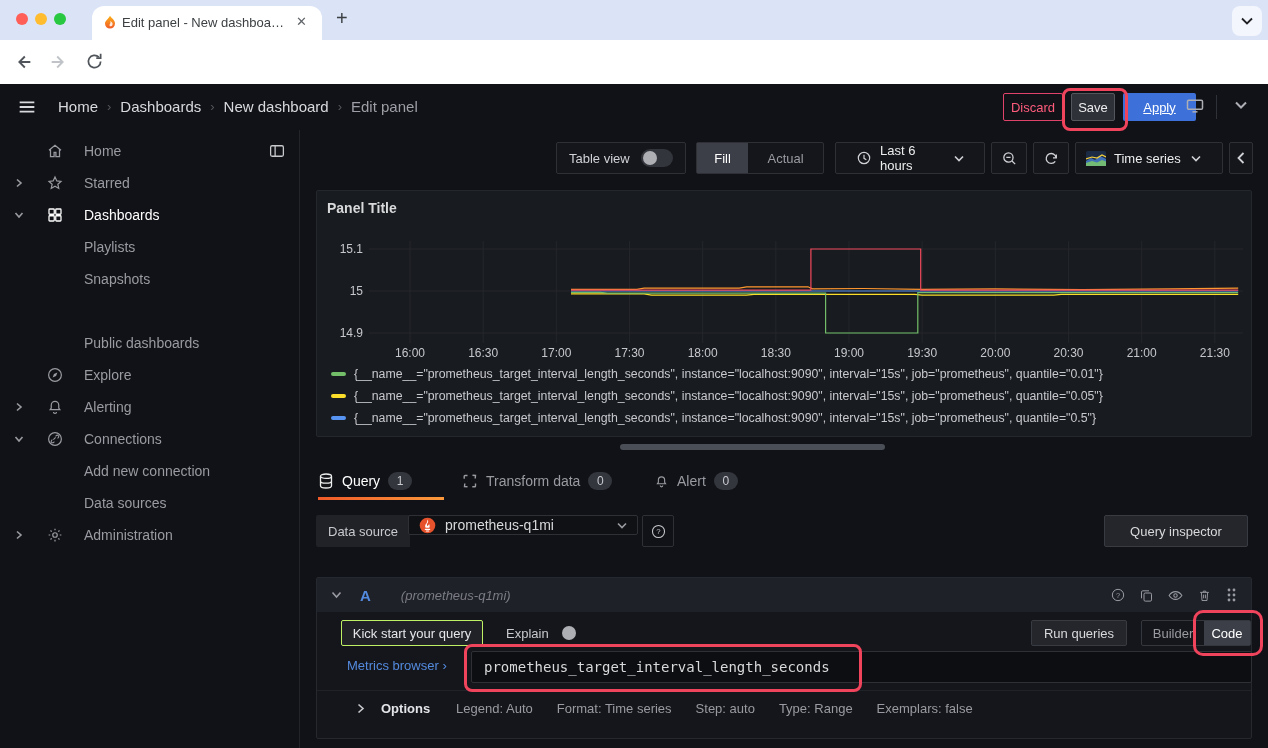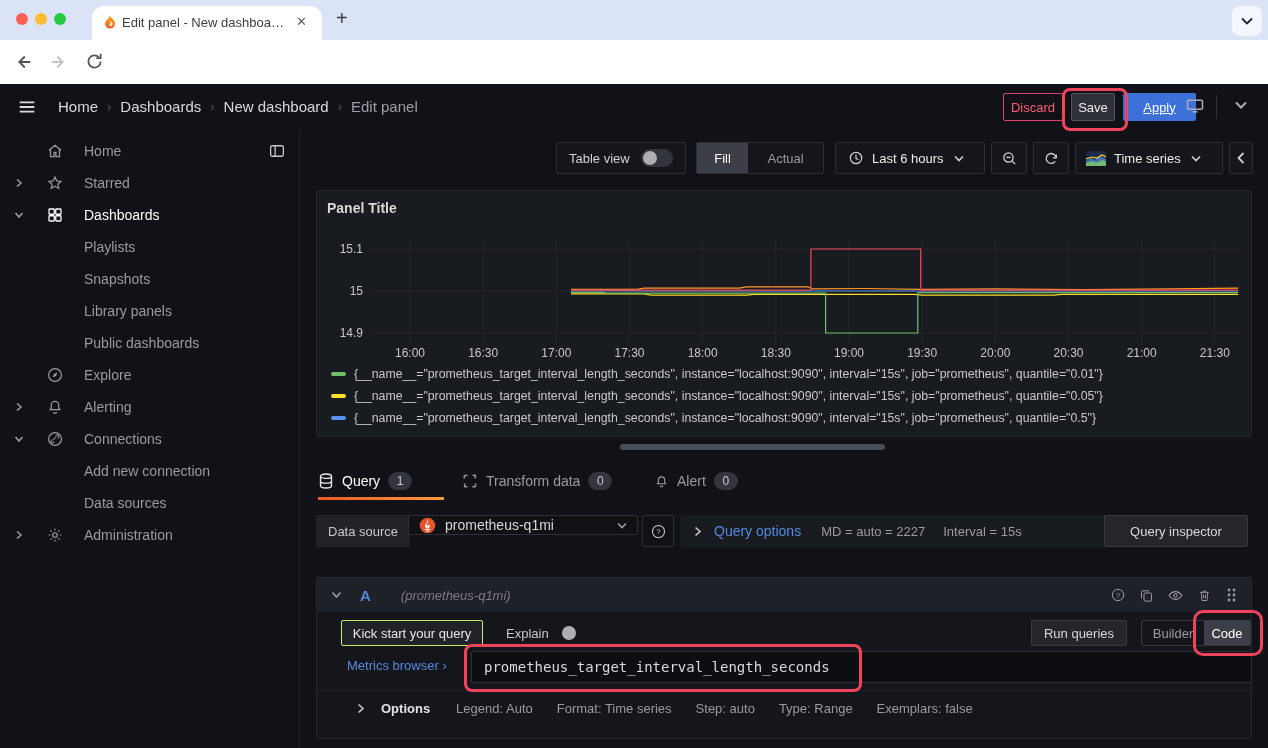--- a/index.html
+++ b/index.html
@@ -215,23 +215,20 @@
           </svg>
         </span>
       <span class="sb-label">Dashboards</span>
     </div>
     <div class="sb-row abs" style="left:0;top:101px;width:300px;">
         <span class="sb-label">Playlists</span>
       </div>
     <div class="sb-row abs" style="left:0;top:133px;width:300px;">
         <span class="sb-label">Snapshots</span>
       </div>
-    <div class="sb-row abs" style="left:0;top:165px;width:300px;">
-        <span class="sb-label">Library panels</span>
-      </div>
     <div class="sb-row abs" style="left:0;top:197px;width:300px;">
         <span class="sb-label">Public dashboards</span>
       </div>
     <div class="sb-row abs" style="left:0;top:229px;width:300px;">
       <span class="sb-icon">
           <svg width="18" height="18" viewBox="0 0 24 24">
             <circle cx="12" cy="12" r="8.5" stroke="currentColor" stroke-width="1.6" fill="none"></circle>
             <path d="M15.2 8.8 13.4 13.4 8.8 15.2 10.6 10.6Z" fill="currentColor"></path>
           </svg>
         </span>
@@ -289,21 +286,21 @@
   <div class="abs tb-box" style="left:556px;top:142px;width:130px;padding:0 12px;justify-content:space-between;">
     <span>Table view</span>
     <span class="toggle">
         <span class="knob"></span>
       </span>
   </div>
   <div class="abs tb-box" style="left:696px;top:142px;width:128px;padding:0;">
     <span class="seg" style="width:52px;background:#3c3f48;color:#fff;">Fill</span>
     <span class="seg" style="width:76px;color:#9a9ba2;">Actual</span>
   </div>
-  <div class="abs tb-box" style="left:835px;top:142px;width:150px;padding:0 12px;">
+  <div class="abs tb-box" style="left:835px;top:142px;width:150px;padding:0 20px;">
     <span class="icon-btn">
         <svg width="16" height="16" viewBox="0 0 24 24">
           <circle cx="12" cy="12" r="8.5" stroke="#d0d1d6" stroke-width="1.8" fill="none"></circle>
           <path d="M12 7v5.5l3.5 2" stroke="#d0d1d6" stroke-width="1.8" fill="none"></path>
         </svg>
       </span>
     <span style="margin-left:8px;color:#eceded;font-weight:500;">Last 6 hours</span>
     <span class="icon-btn" style="margin-left:10px;">
         <svg width="10" height="7" viewBox="0 0 10 7">
           <path d="M1 1.5 5 5.5 9 1.5" stroke="#d0d1d6" stroke-width="1.6" fill="none"></path>
@@ -449,30 +446,20 @@
             <path d="M1 1.5 5 5.5 9 1.5" stroke="#9a9ba2" stroke-width="1.6" fill="none"></path>
           </svg>
         </span>
     </div>
     <div class="abs icon-btn" style="left:326px;top:0;width:32px;height:32px;border:1px solid #2e3036;border-radius:2px;box-sizing:border-box;">
       <svg width="17" height="17" viewBox="0 0 24 24">
           <circle cx="12" cy="12" r="8.5" stroke="#c8c9cd" stroke-width="1.5" fill="none"></circle>
           <text x="12" y="16" text-anchor="middle" font-size="11" fill="#c8c9cd" font-family="Liberation Sans, sans-serif">?</text>
         </svg>
     </div>
-    <div class="abs" style="left:364px;top:0;width:416px;height:32px;background:#181b1f;border-radius:2px;display:flex;align-items:center;padding:0 14px;">
-      <span class="icon-btn">
-          <svg width="8" height="11" viewBox="0 0 8 11">
-            <path d="M1.5 1.5 6 5.5 1.5 9.5" stroke="#c8c9cd" stroke-width="1.6" fill="none"></path>
-          </svg>
-        </span>
-      <span style="margin-left:12px;font-size:14px;font-weight:500;color:#538ade;">Query options</span>
-      <span style="margin-left:20px;font-size:13px;color:#9a9ba2;">MD = auto = 2227</span>
-      <span style="margin-left:18px;font-size:13px;color:#9a9ba2;">Interval = 15s</span>
-    </div>
     <div class="abs btn" style="left:788px;top:0;width:144px;height:32px;background:#24262c;border:1px solid #393b42;color:#d8d9da;">Query inspector</div>
   </div>
 
   <div class="abs" style="left:316px;top:577px;width:936px;height:162px;background:#15161b;border:1px solid #26282f;border-radius:2px;box-sizing:border-box;">
     <div class="abs" style="left:0;top:0;width:934px;height:34px;background:#1f2128;display:flex;align-items:center;">
       <span class="icon-btn" style="margin-left:14px;">
           <svg width="11" height="8" viewBox="0 0 11 8">
             <path d="M1.5 1.5 5.5 6 9.5 1.5" stroke="#9a9ba2" stroke-width="1.6" fill="none"></path>
           </svg>
         </span>

